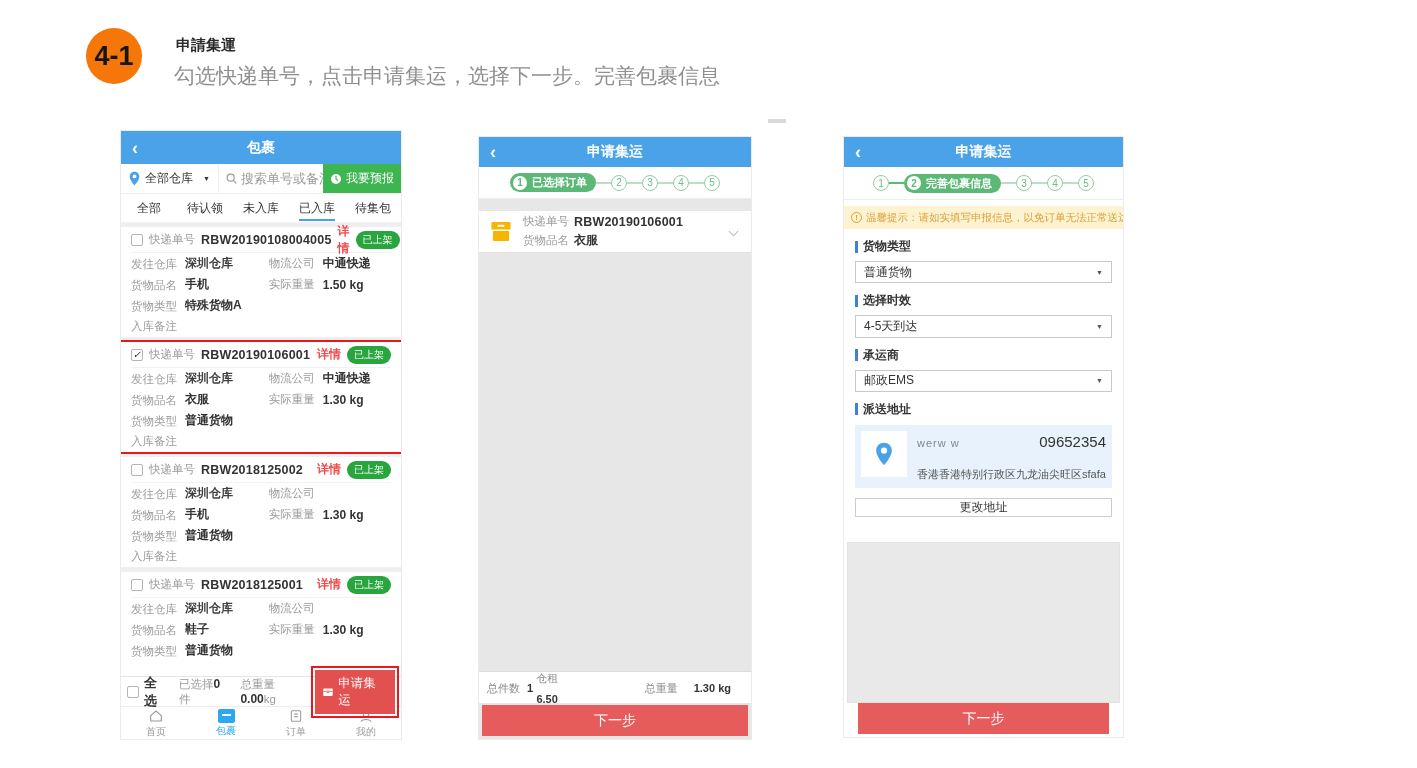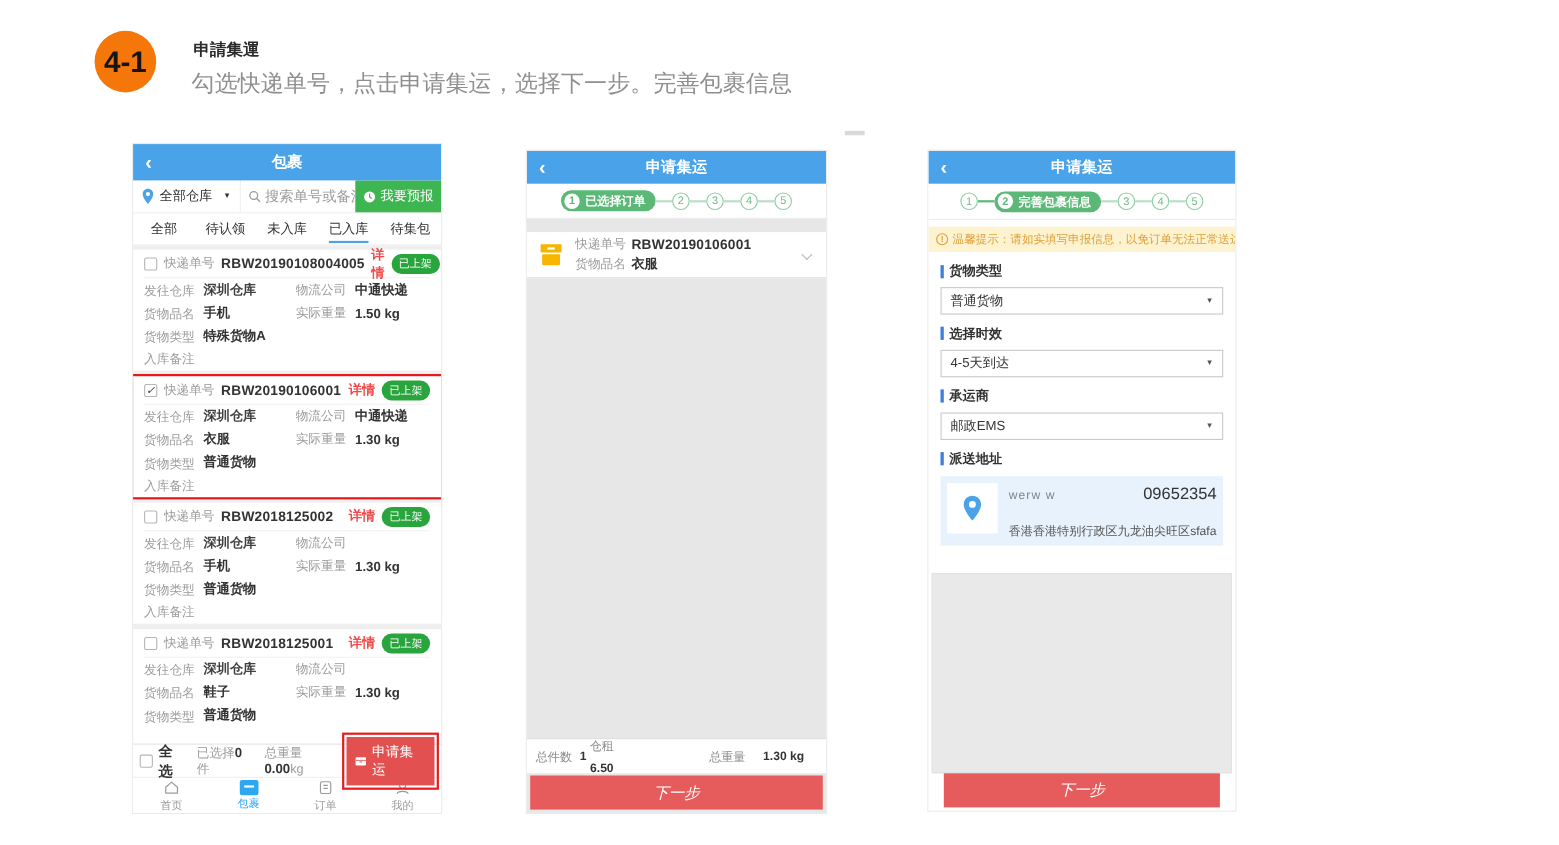--- a/index.html
+++ b/index.html
@@ -95,21 +95,21 @@
   .chev { width:7px; height:7px; border-right:1.5px solid #bbb; border-bottom:1.5px solid #bbb;
           transform:rotate(45deg); margin-left:auto; margin-right:4px; }
   .totals { background:#fff; border-top:1px solid #dcdcdc; padding:5px 8px 4px; }
   .trow { display:flex; align-items:center; height:22px; font-size:11px; }
   .tpair { display:flex; align-items:center; gap:7px; }
   .tpair .tl { color:#8a8a8a; }
   .tpair .tv { color:#333; font-weight:bold; }
   .tp2 { margin-left:3px;flex-direction:column; }
   .tpr { margin-left:auto; padding-right:12px; gap:16px; }
   .next-btn { margin:2px 3px 3px; height:31px; background:#e65c5c; color:#fff; font-size:14px;
-              display:flex; align-items:center; justify-content:center; flex-shrink:0; cursor:default;font-style:italic; }
+              display:flex; align-items:center; justify-content:center; flex-shrink:0; cursor:default; }
 
   
   .notice { margin-top:6px; background:#fdf3d0; color:#dd9f38; font-size:10.5px; height:23px;
             display:flex; align-items:center; gap:4px; padding:0 7px; flex-shrink:0; white-space:nowrap; overflow:hidden; }
   .notice .ni { width:11px; height:11px; border:1px solid #dd9f38; border-radius:50%; font-size:8px; line-height:10px;
                 text-align:center; flex-shrink:0; font-weight:bold; }
   .s3-content { flex:1; display:flex; flex-direction:column; padding:0 11px; overflow:hidden; }
   .f-label { display:flex; align-items:center; gap:5px; margin:9px 0 6px; font-size:12px; font-weight:bold; color:#333; }
   .f-label .bar { width:3px; height:12px; background:#3d7fd9; }
   .select { height:26px; border:1px solid #c9c9c9; display:flex; align-items:center; justify-content:space-between;
@@ -509,19 +509,20 @@
           </svg>
         </div>
         <div class="addr-body">
           <div class="addr-row1">
             <span class="addr-name">werw w</span>
             <span class="addr-phone">09652354</span>
           </div>
           <div class="addr-detail">香港香港特别行政区九龙油尖旺区sfafa</div>
         </div>
       </div>
+      <div class="change-btn">更改地址</div>
 
       <div class="gray-block"></div>
       <div class="next-btn">下一步</div>
     </div>
   </div>
 
 </div>
 
 </body></html>

